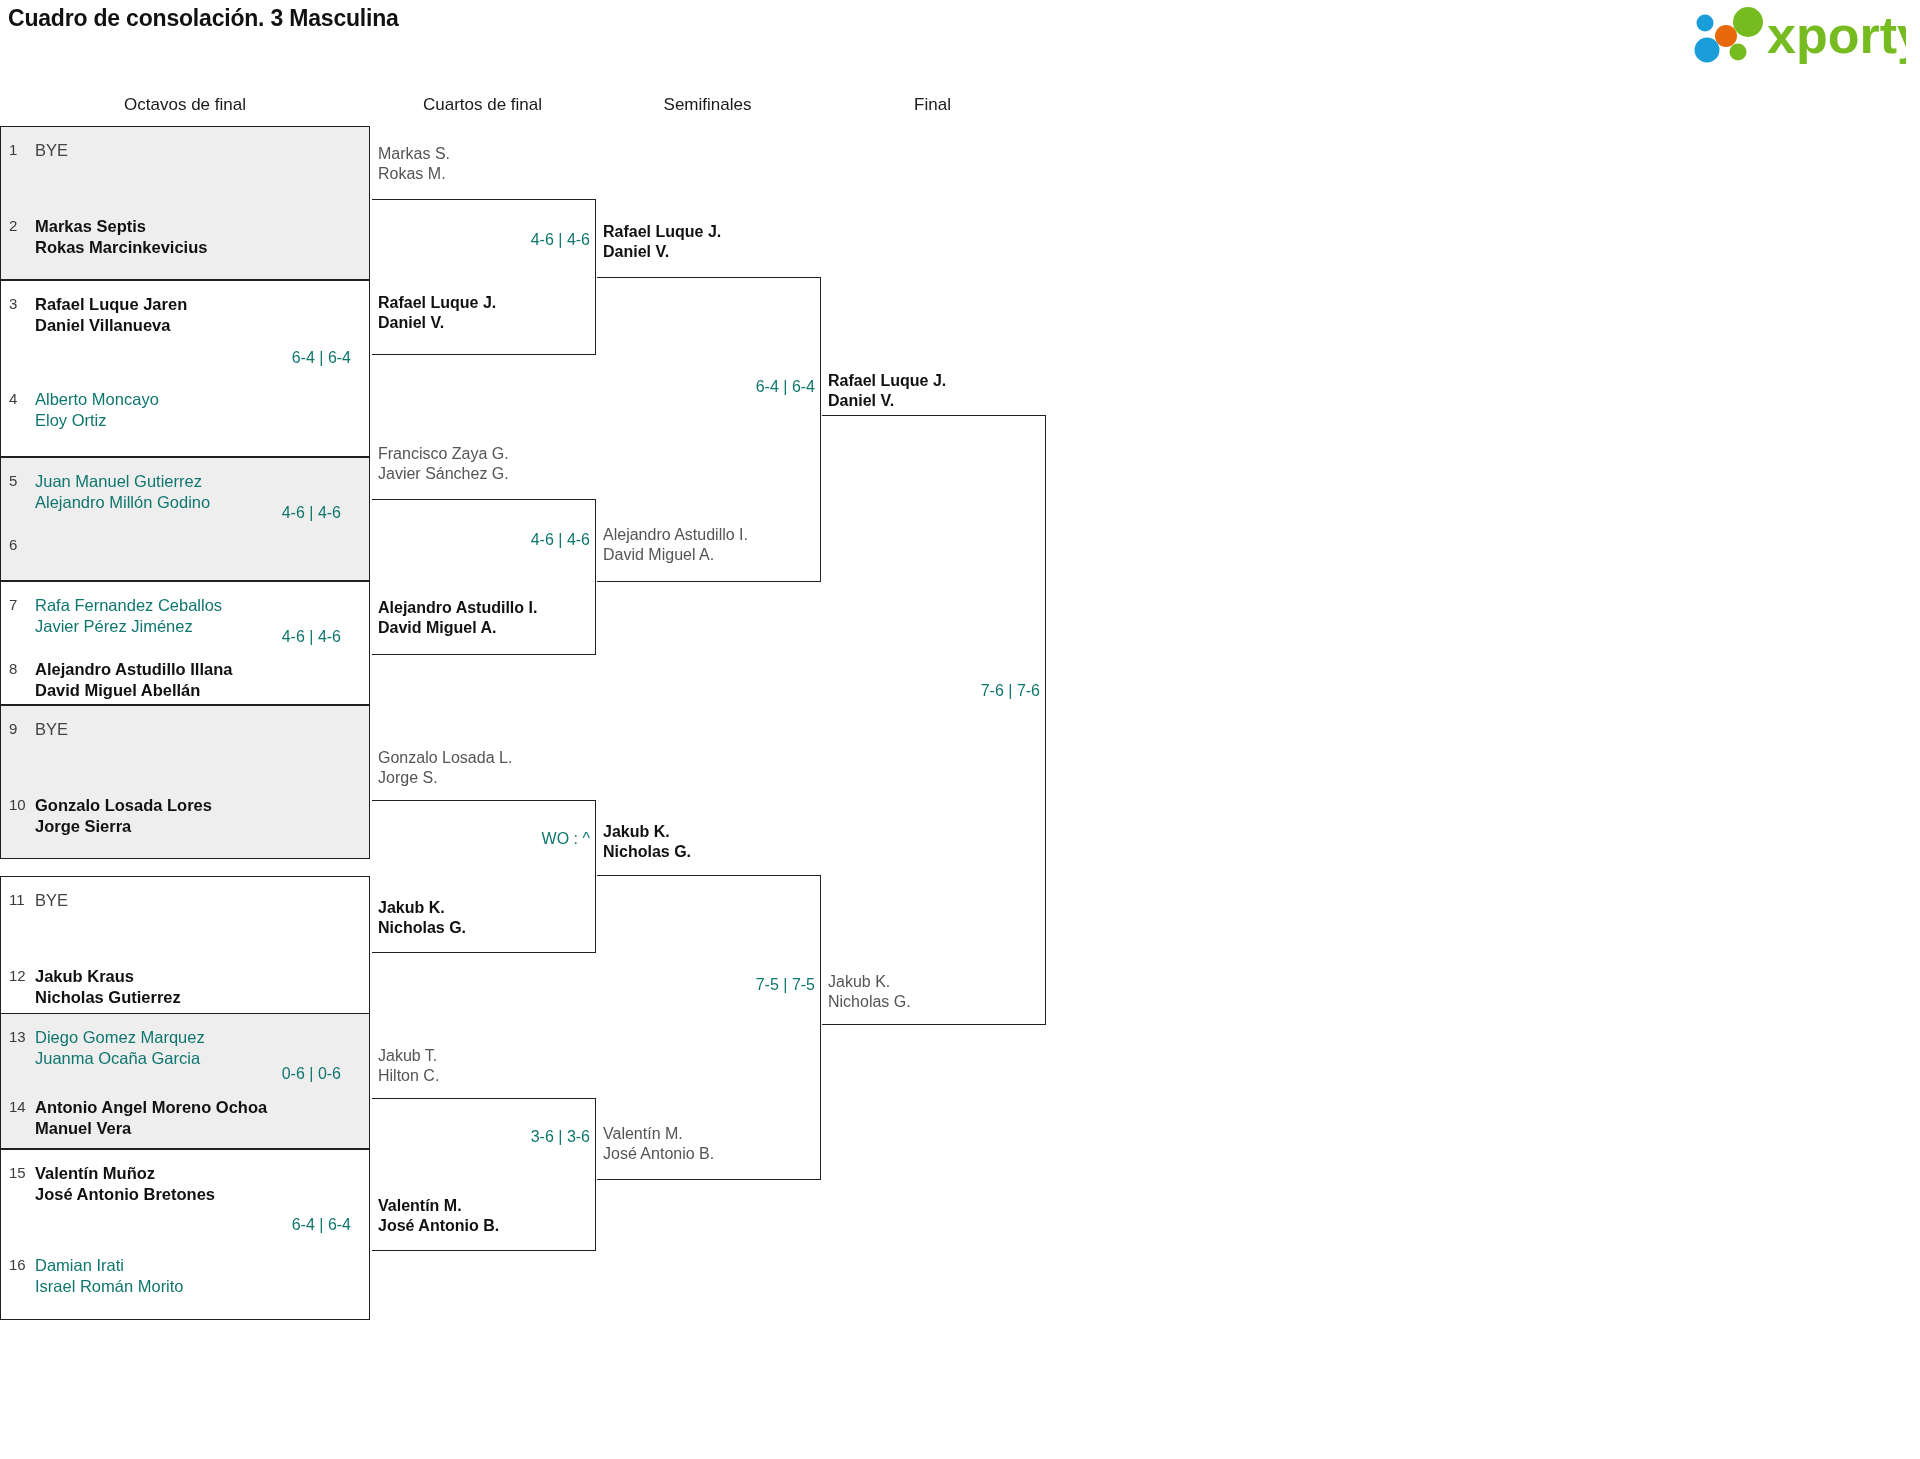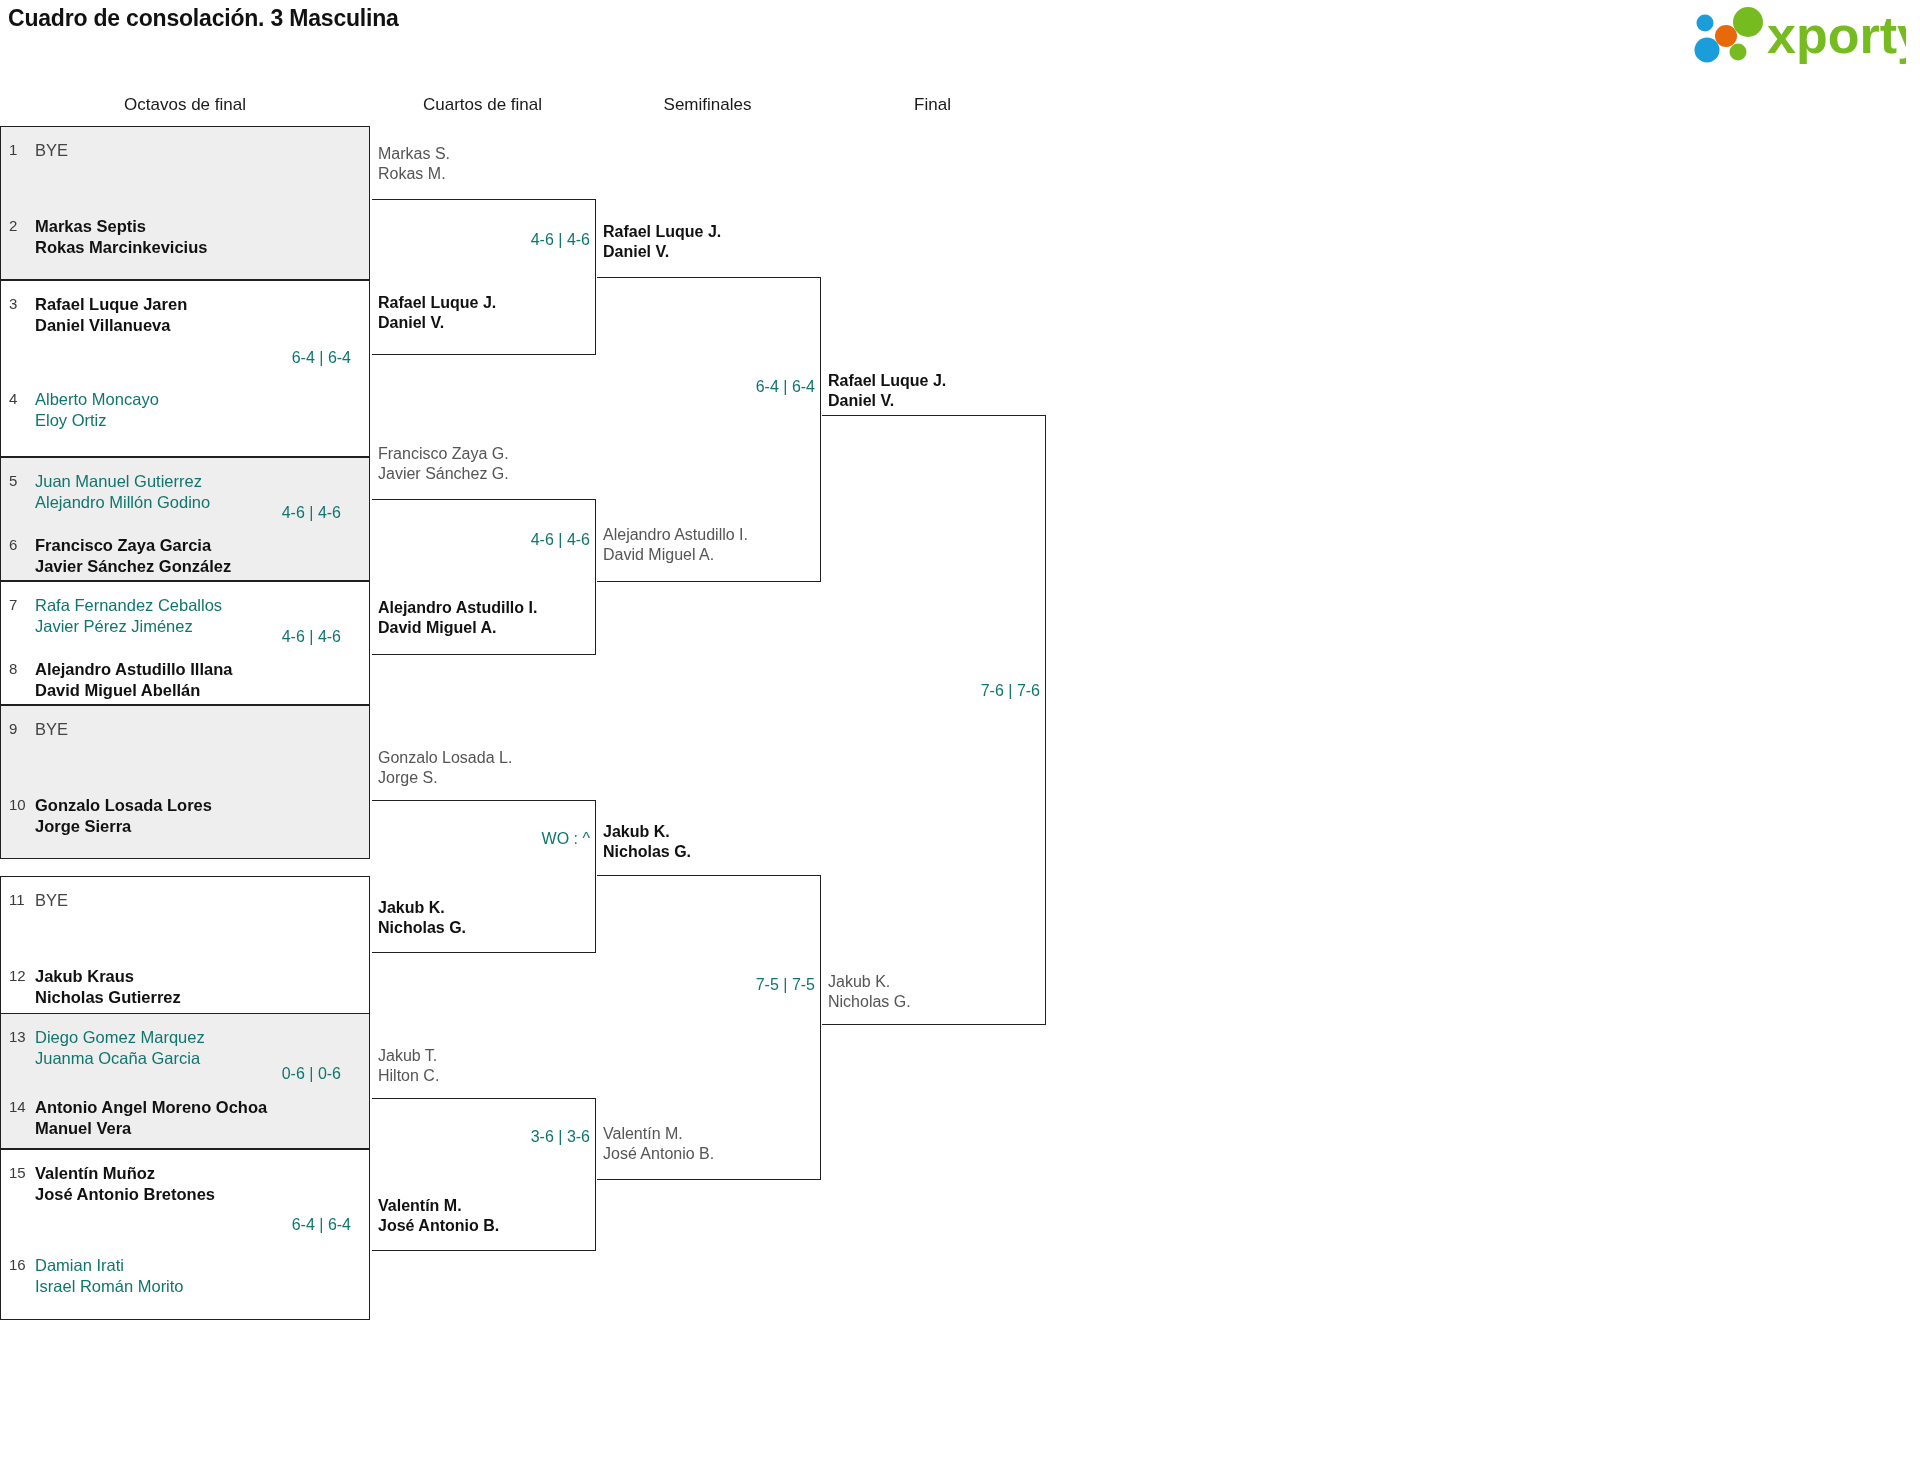--- a/index.html
+++ b/index.html
@@ -118,24 +118,20 @@
   <div class="m1 shade" style="top:457px;height:124px;">
     <div class="slot lose" style="top:0px;height:56px;">
       <div class="seed">5</div>
       <div class="names">
         <div class="pname">Juan Manuel Gutierrez</div>
         <div class="pname">Alejandro Millón Godino</div>
       </div>
     </div>
     <div class="slot win" style="top:64px;height:56px;">
       <div class="seed">6</div>
-      <div class="names">
-        <div class="pname">Francisco Zaya Garcia</div>
-        <div class="pname">Javier Sánchez González</div>
-      </div>
     </div>
     <div class="score" style="left:100px;top:46px;width:240px;">4-6 | 4-6</div>
   </div>
 
   <div class="m1 plain" style="top:581px;height:124px;">
     <div class="slot lose" style="top:0px;height:56px;">
       <div class="seed">7</div>
       <div class="names">
         <div class="pname">Rafa Fernandez Ceballos</div>
         <div class="pname">Javier Pérez Jiménez</div>

